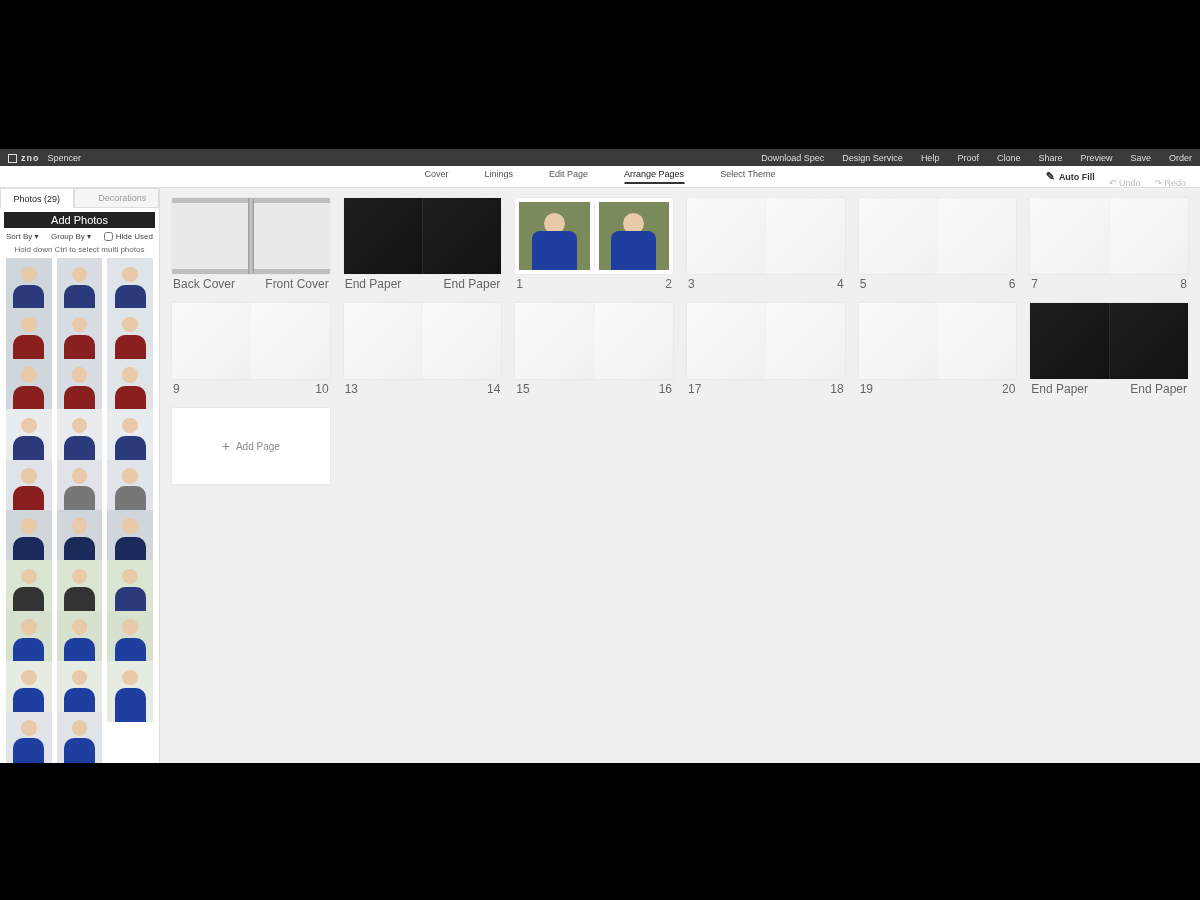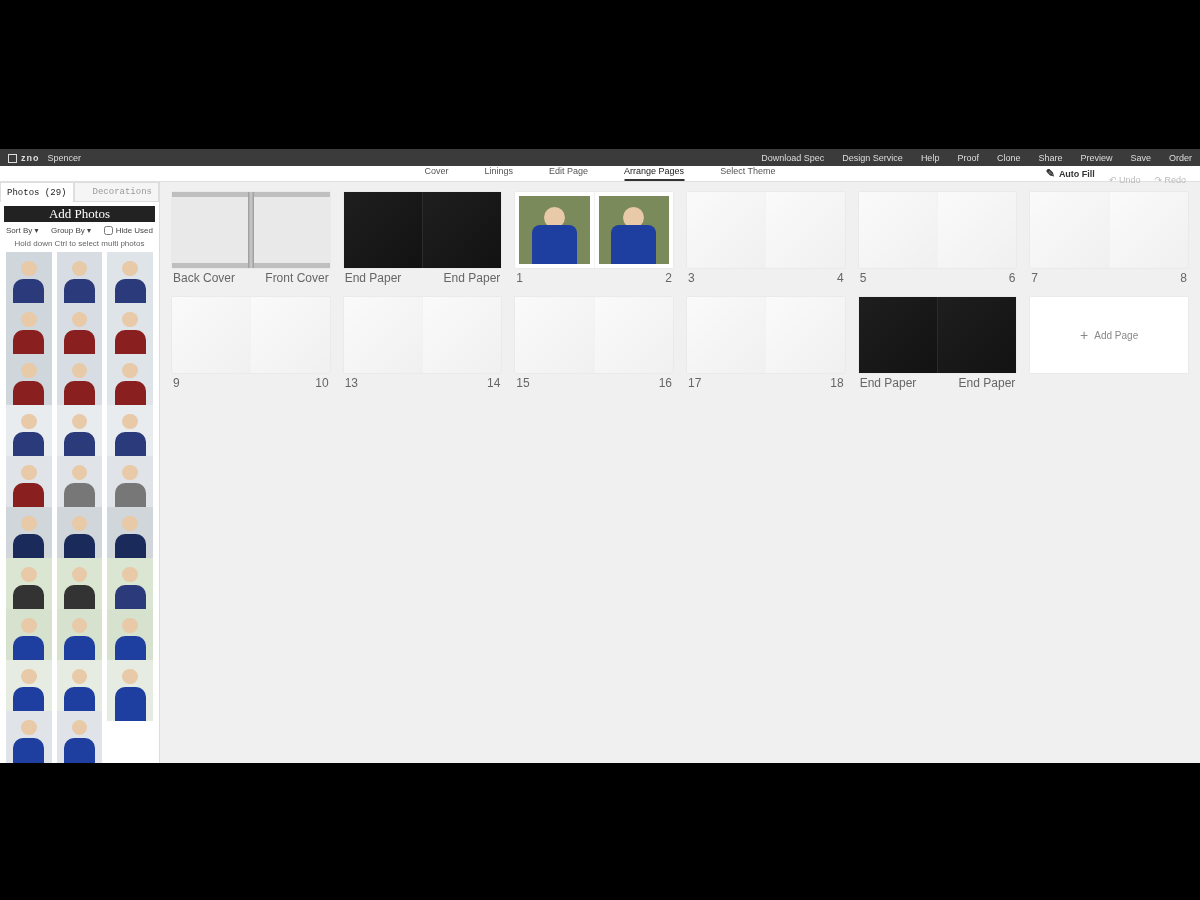--- a/index.html
+++ b/index.html
@@ -7,37 +7,37 @@
   .app { position: absolute; top: 149px; left: 0; width: 1200px; height: 614px; background: #f0f0f0; display: flex; flex-direction: column; }
   
   .topbar { height: 17px; background: #3b3b3b; display: flex; align-items: center; color: #ddd; font-size: 9px; padding: 0 8px; }
   .topbar .left { display: flex; align-items: center; gap: 8px; }
   .logo { display: flex; align-items: flex-end; gap: 4px; font-weight: bold; letter-spacing: 1px; font-size: 9px; }
   .logo-box { width: 9px; height: 9px; border: 1.5px solid #ddd; }
   .topbar .right { margin-left: auto; display: flex; align-items: center; gap: 18px; }
   .topbar .right span { cursor: pointer; position: relative; }
   .badge { position: absolute; top: -3px; right: -7px; width: 5px; height: 5px; background: #1abc9c; border-radius: 50%; }
   
-  .navrow { height: 16px; background: #fff; display: flex; align-items: center; border-bottom: 1px solid #e0e0e0; position: relative; }
+  .navrow { height: 22px; background: #fff; display: flex; align-items: center; border-bottom: 1px solid #e0e0e0; position: relative; }
   .navtabs { position: absolute; left: 50%; transform: translateX(-50%); display: flex; gap: 36px; font-size: 9px; color: #555; }
   .navtabs span { cursor: pointer; padding-bottom: 3px; }
   .navtabs .active { border-bottom: 2px solid #333; color: #222; }
   .navright { margin-left: auto; display: flex; align-items: center; gap: 14px; font-size: 9px; color: #555; padding-right: 14px; }
   .navright .disabled { color: #bbb; margin-top: 12px; }
   .autofill { display: flex; align-items: center; gap: 4px; cursor: pointer; font-weight: bold; color: #333; }
   .wand-icon { font-size: 11px; }
   
   .body { flex: 1; display: flex; overflow: hidden; }
   
   .sidebar { width: 160px; background: #fff; border-right: 1px solid #ddd; display: flex; flex-direction: column; }
   .sidetabs { display: flex; height: 20px; font-size: 9px; }
-  .sidetabs div { flex: 1; display: flex; align-items: center; justify-content: center; cursor: pointer; border: 1px solid #ddd; font-family: Liberation Mono, monospace; }
+  .sidetabs div { flex: 1; display: flex; align-items: center; justify-content: center; cursor: pointer; border: 1px solid #ddd; }
   .sidetabs .active { background: #fff; border-bottom: none; color: #222; }
   .sidetabs .inactive { background: #f5f5f5; color: #999; padding-left: 12px; }
-  .addphotos { margin: 4px 4px 2px; height: 16px; background: #222; color: #fff; font-size: 13px; display: flex; align-items: center; justify-content: center; cursor: pointer; font-family: Liberation Serif, serif; }
+  .addphotos { margin: 4px 4px 2px; height: 16px; background: #222; color: #fff; font-size: 11px; display: flex; align-items: center; justify-content: center; cursor: pointer; }
   .controlsrow { display: flex; align-items: center; justify-content: space-between; padding: 2px 6px; font-size: 8px; color: #444; }
   .controlsrow .dd { cursor: pointer; }
   .hideused { display: flex; align-items: center; gap: 3px; cursor: pointer; }
   .hideused input { width: 9px; height: 9px; }
   .hint { font-size: 8px; color: #666; text-align: center; padding: 2px 0 4px; }
   .thumbgrid { flex: 1; overflow-y: auto; padding: 0 6px 6px; display: grid; grid-template-columns: repeat(3, 1fr); gap: 5px; }
   .thumb { width: 100%; aspect-ratio: 3/4; background: #ccc; cursor: pointer; position: relative; overflow: hidden; }
   .thumb .bg { position:absolute; inset:0; }
   .thumb .head { position:absolute; width:34%; aspect-ratio:1; border-radius:50%; background:#e8c9a8; }
   .thumb .body-s { position:absolute; bottom:0; }
@@ -422,20 +422,34 @@
               <div class="page">
                 <div class="shade"></div>
               </div>
             </div>
             <div class="labels">
               <span>17</span>
               <span>18</span>
             </div>
           </div>
           <div class="spreadcell">
+            <div class="spread">
+              <div class="page">
+                <div class="shade"></div>
+              </div>
+              <div class="page">
+                <div class="shade"></div>
+              </div>
+            </div>
+            <div class="labels">
+              <span>19</span>
+              <span>20</span>
+            </div>
+          </div>
+          <div class="spreadcell">
             <div class="spread dark">
               <div class="page">
                 <div class="shade"></div>
               </div>
               <div class="page">
                 <div class="shade"></div>
               </div>
             </div>
             <div class="labels">
               <span>End Paper</span>

